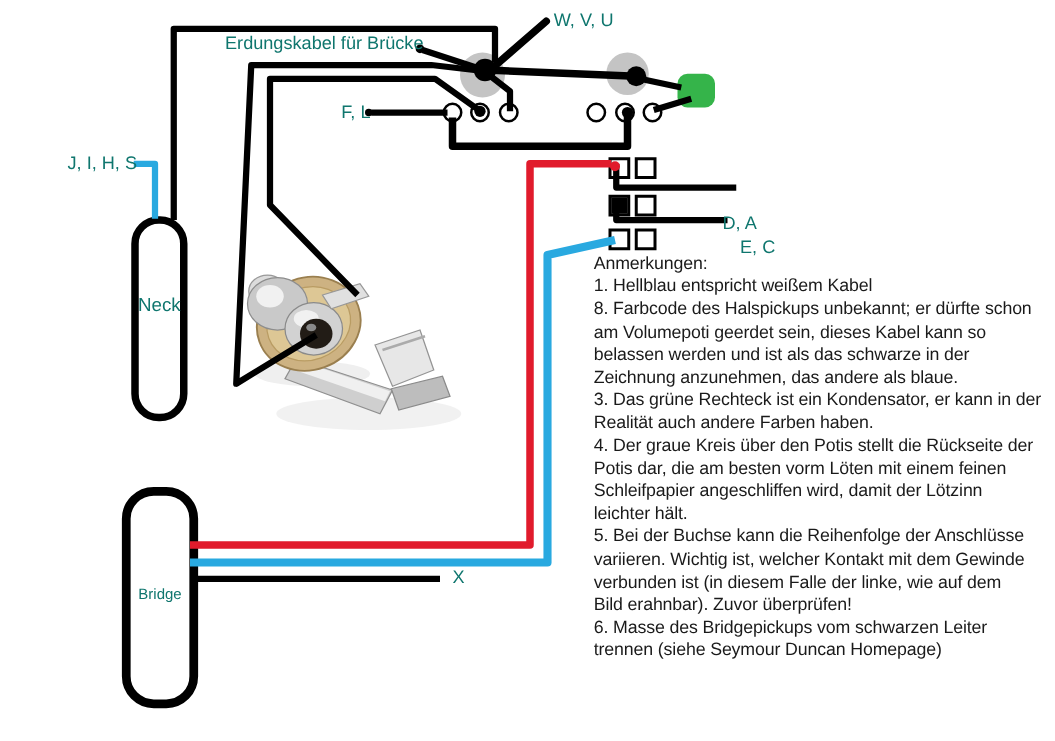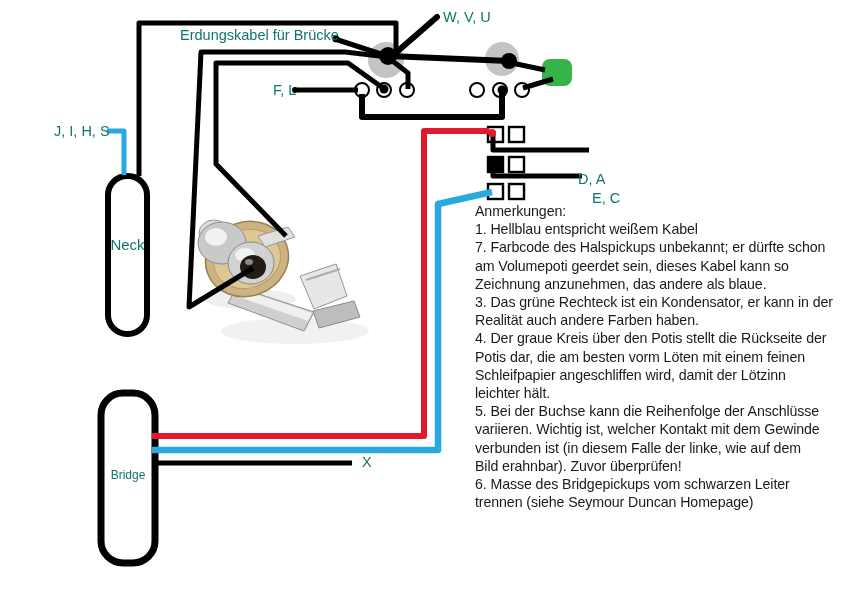--- a/index.html
+++ b/index.html
@@ -129,22 +129,23 @@
   <div class="lbl" style="left:54px;top:123px;">J, I, H, S</div>
   <div class="lbl" style="left:578px;top:141px;margin-top:30px;">D, A</div>
   <div class="lbl" style="left:592px;top:167px;margin-top:23px;">E, C</div>
   <div class="lbl" style="left:362px;top:454px;">X</div>
   <div class="lbl lbl-center" style="left:108px;top:236px;width:39px;font-size:15px;">Neck</div>
   <div class="lbl lbl-center" style="left:101px;top:467px;width:54px;font-size:12px;">Bridge</div>
 
   <div id="notes">
     <div class="note-line">Anmerkungen:</div>
     <div class="note-line">1. Hellblau entspricht weißem Kabel</div>
-    <div class="note-line">7. Farbcode des Halspickups unbekannt; er dürfte schon</div>
+    <div class="note-line">8. Farbcode des Halspickups unbekannt; er dürfte schon</div>
     <div class="note-line">am Volumepoti geerdet sein, dieses Kabel kann so</div>
+    <div class="note-line">belassen werden und ist als das schwarze in der</div>
     <div class="note-line">Zeichnung anzunehmen, das andere als blaue.</div>
     <div class="note-line">3. Das grüne Rechteck ist ein Kondensator, er kann in der</div>
     <div class="note-line">Realität auch andere Farben haben.</div>
     <div class="note-line">4. Der graue Kreis über den Potis stellt die Rückseite der</div>
     <div class="note-line">Potis dar, die am besten vorm Löten mit einem feinen</div>
     <div class="note-line">Schleifpapier angeschliffen wird, damit der Lötzinn</div>
     <div class="note-line">leichter hält.</div>
     <div class="note-line">5. Bei der Buchse kann die Reihenfolge der Anschlüsse</div>
     <div class="note-line">variieren. Wichtig ist, welcher Kontakt mit dem Gewinde</div>
     <div class="note-line">verbunden ist (in diesem Falle der linke, wie auf dem</div>

